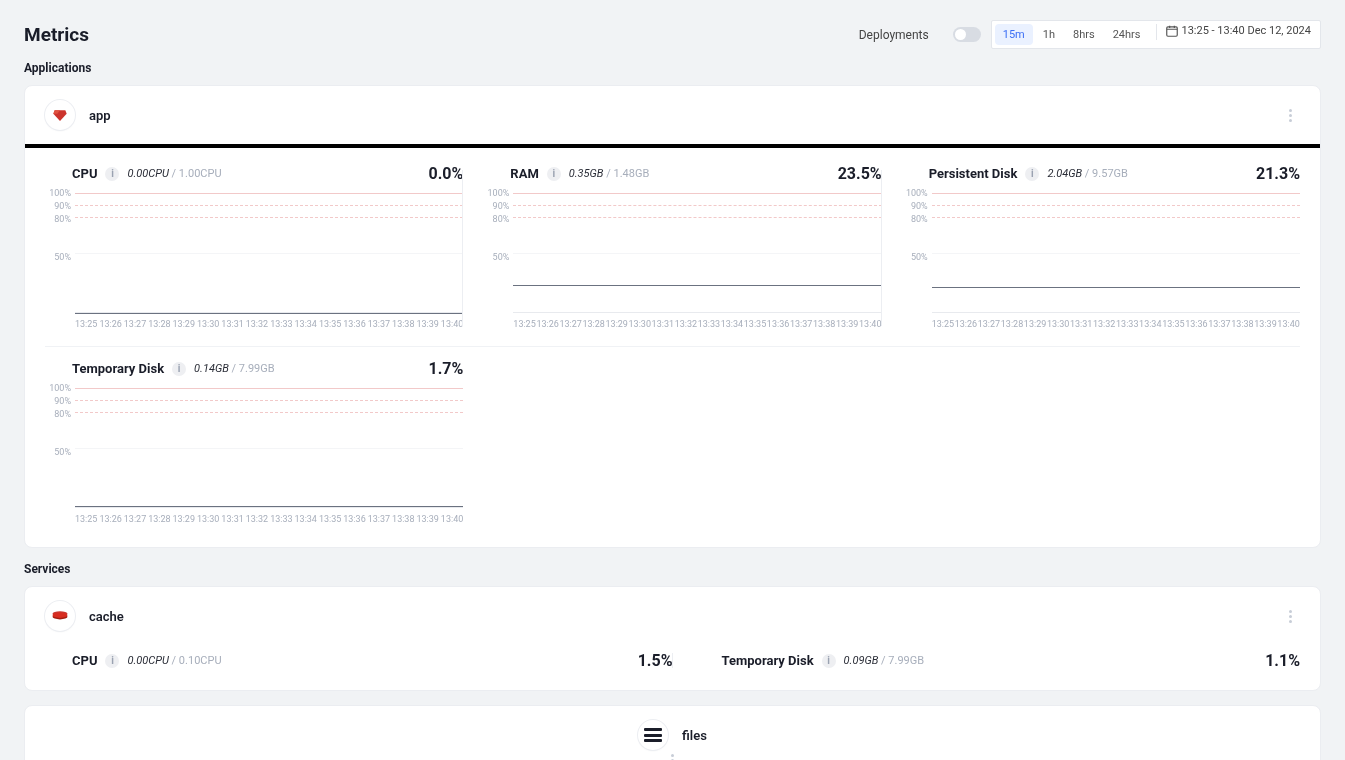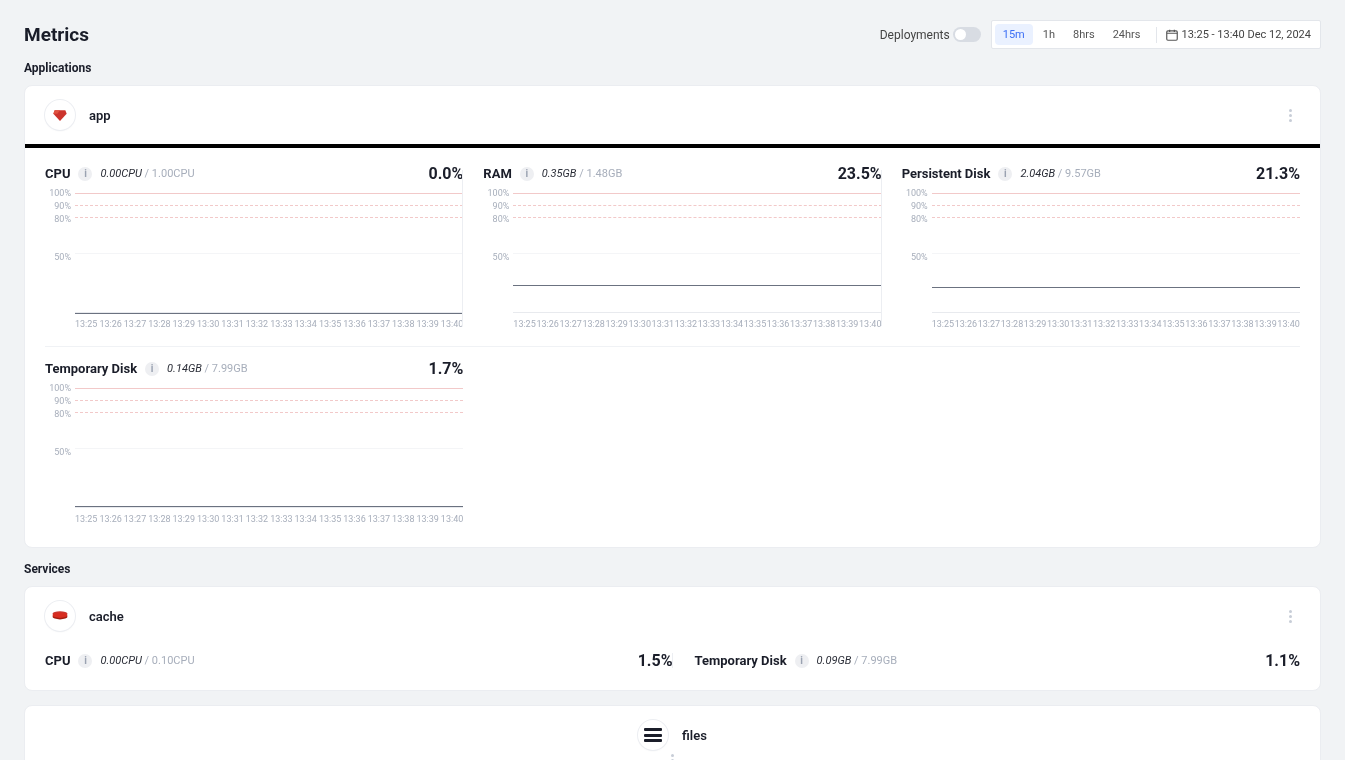--- a/index.html
+++ b/index.html
@@ -25,21 +25,21 @@
     color: #1a1d29;
   }
   .header-controls {
     display: flex;
     align-items: center;
     gap: 10px;
   }
   .deployments {
     display: flex;
     align-items: center;
-    gap: 3px;
+    gap: 24px;
     font-size: 12px;
     color: #444;
   }
   .toggle {
     width: 28px;
     height: 15px;
     border-radius: 8px;
     background: #d8dce3;
     position: relative;
     cursor: pointer;
@@ -49,21 +49,21 @@
     position: absolute;
     top: 2px;
     left: 2px;
     width: 11px;
     height: 11px;
     background: #fff;
     border-radius: 50%;
   }
   .range-group {
     display: flex;
-    align-items: center;
+    align-items: flex-start;
     gap: 2px;
     background: #fff;
     border: 1px solid #e3e6eb;
     border-radius: 2px;
     padding: 3px;
   }
   .range-btn {
     font-size: 11px;
     padding: 4px 8px;
     border-radius: 4px;
@@ -181,20 +181,21 @@
     margin-bottom: 10px;
   }
   .metric-left {
     display: flex;
     align-items: center;
     gap: 8px;
   }
   .metric-name {
     font-size: 13px;
     font-weight: 700;
+    margin-left: 27px;
   }
   .info {
     width: 14px;
     height: 14px;
     border-radius: 50%;
     background: #eeeff2;
     color: #9aa2b1;
     font-size: 10px;
     font-weight: 700;
     display: flex;

